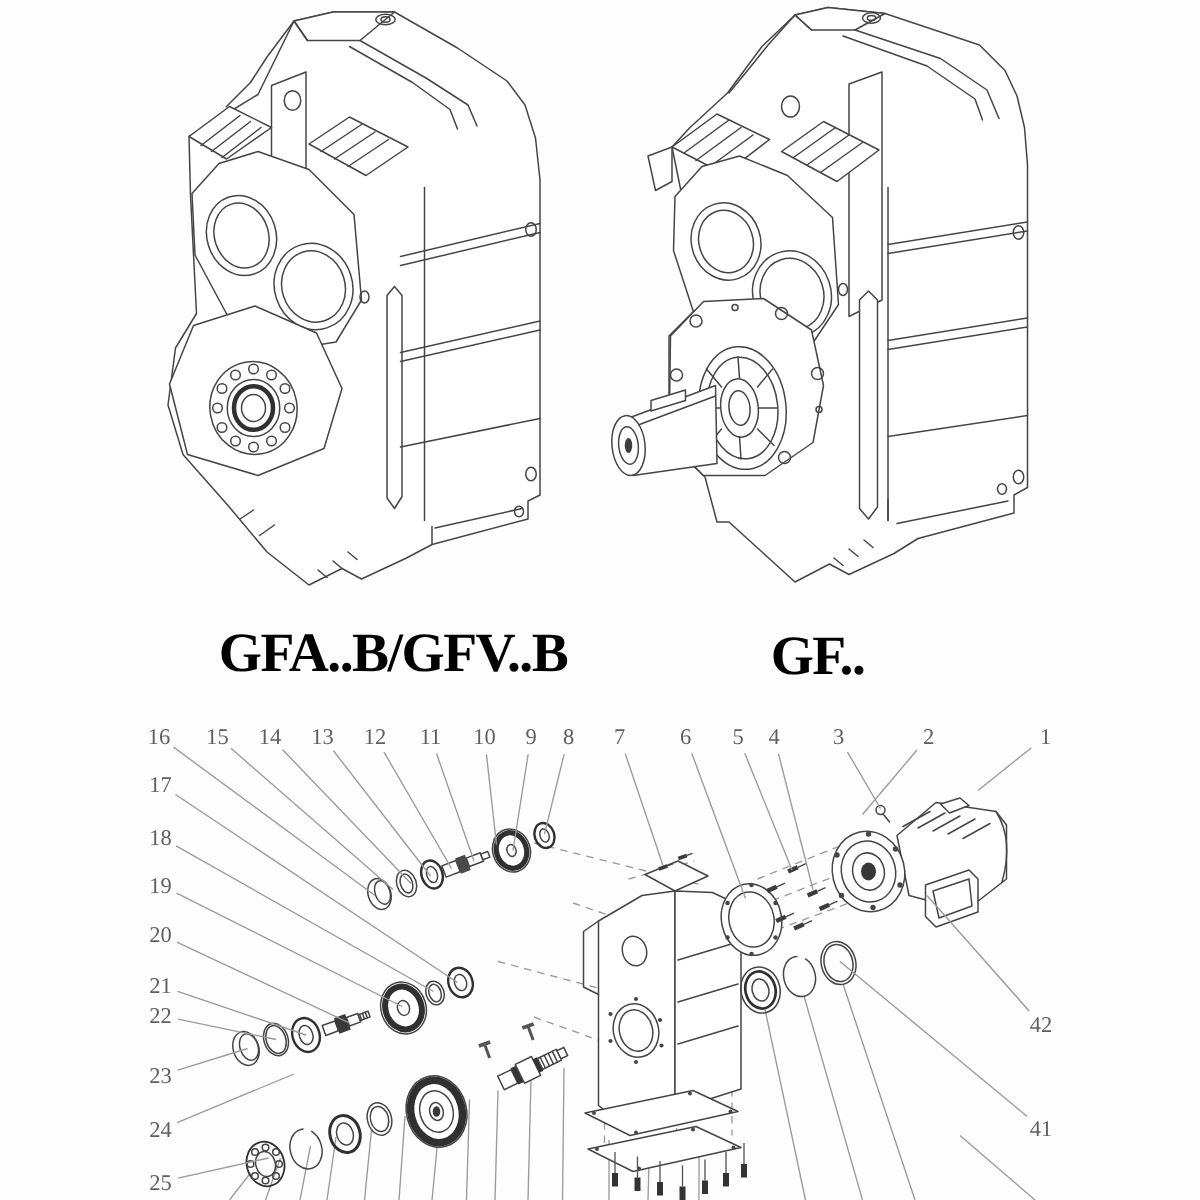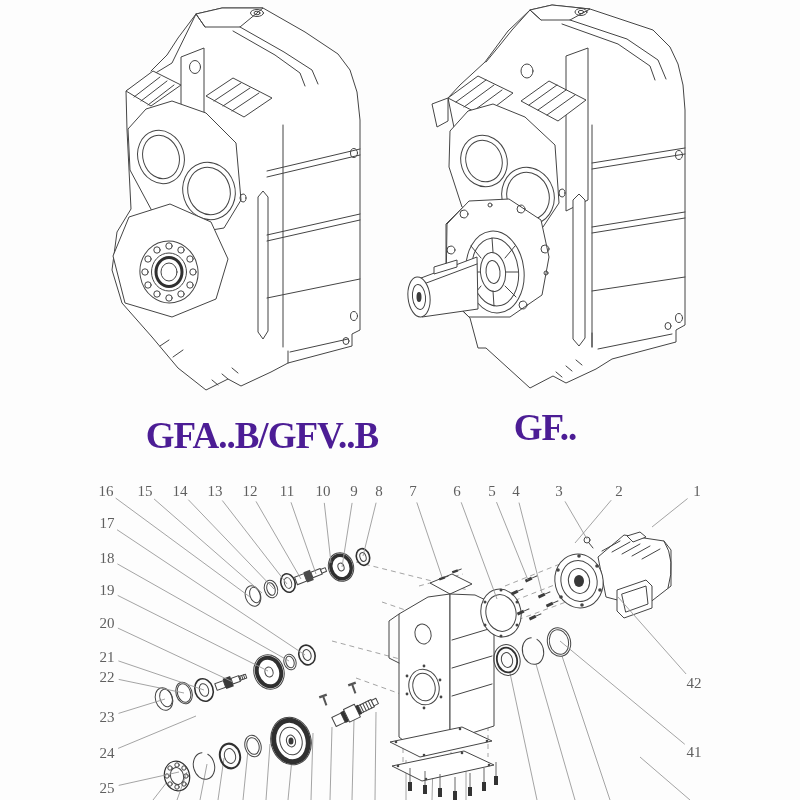--- a/index.html
+++ b/index.html
@@ -1,21 +1,21 @@
 <!DOCTYPE html>
 <html style="--line: #454545; --leader: #9a9a9a; --label: #5f5f5f;"><head>
 <meta charset="utf-8">
 <style>
   html,body{margin:0;padding:0;}
   body{width:800px;height:800px;overflow:hidden;background:#fdfdfd;
        font-family:"Liberation Serif", serif;}
   #stage{position:relative;width:800px;height:800px;background:#fdfdfd;}
   #art{position:absolute;left:0;top:0;}
   .caption{position:absolute;transform:translateX(-50%);font-weight:bold;
-           font-size:37px;letter-spacing:-1px;color:#4c1d95;white-space:nowrap;
+           font-size:37px;letter-spacing:-1px;color:#000000;white-space:nowrap;
            font-family:"Liberation Serif","DejaVu Serif",serif;}
   
   .ln{stroke:var(--line,#454545);stroke-width:1;fill:none;stroke-linejoin:round;stroke-linecap:round;}
   .fw{stroke:var(--line,#454545);stroke-width:1;fill:#ffffff;stroke-linejoin:round;}
   .dk{stroke:#303030;fill:none;}
   .leader{stroke:var(--leader,#9a9a9a);stroke-width:0.9;fill:none;}
   .dash{stroke:var(--leader,#9a9a9a);stroke-width:0.9;fill:none;stroke-dasharray:5 4;}
   .callout-label{fill:var(--label,#5f5f5f);font-size:15px;text-anchor:middle;
                  font-family:"Liberation Serif","DejaVu Serif",serif;}
 </style>
@@ -425,14 +425,14 @@
           <text x="107" y="793" class="callout-label">25</text>
           <line x1="686.1" y1="674.0" x2="618" y2="597" class="leader"></line>
           <text x="694" y="688" class="callout-label">42</text>
           <line x1="684.8" y1="744.3" x2="560" y2="641" class="leader"></line>
           <text x="694" y="757" class="callout-label">41</text>
         </g>
   </g>
 </svg>
 
 <div class="caption" style="left:262px;top:414px">GFA..B/GFV..B</div>
-<div class="caption" style="left:545px;top:406px">GF..</div>
+<div class="caption" style="left:545px;top:416px">GF..</div>
 </div>
 
 </body></html>

